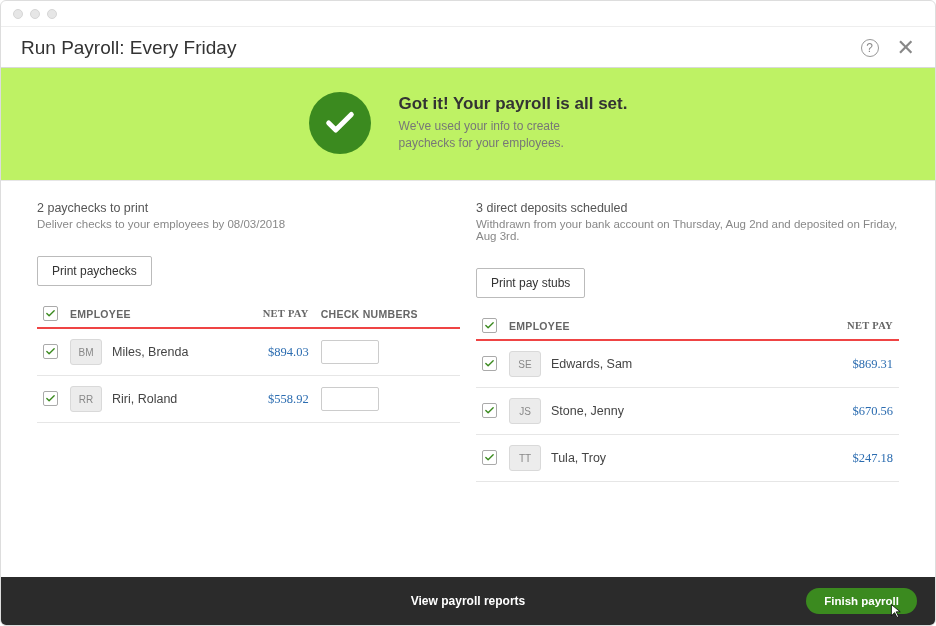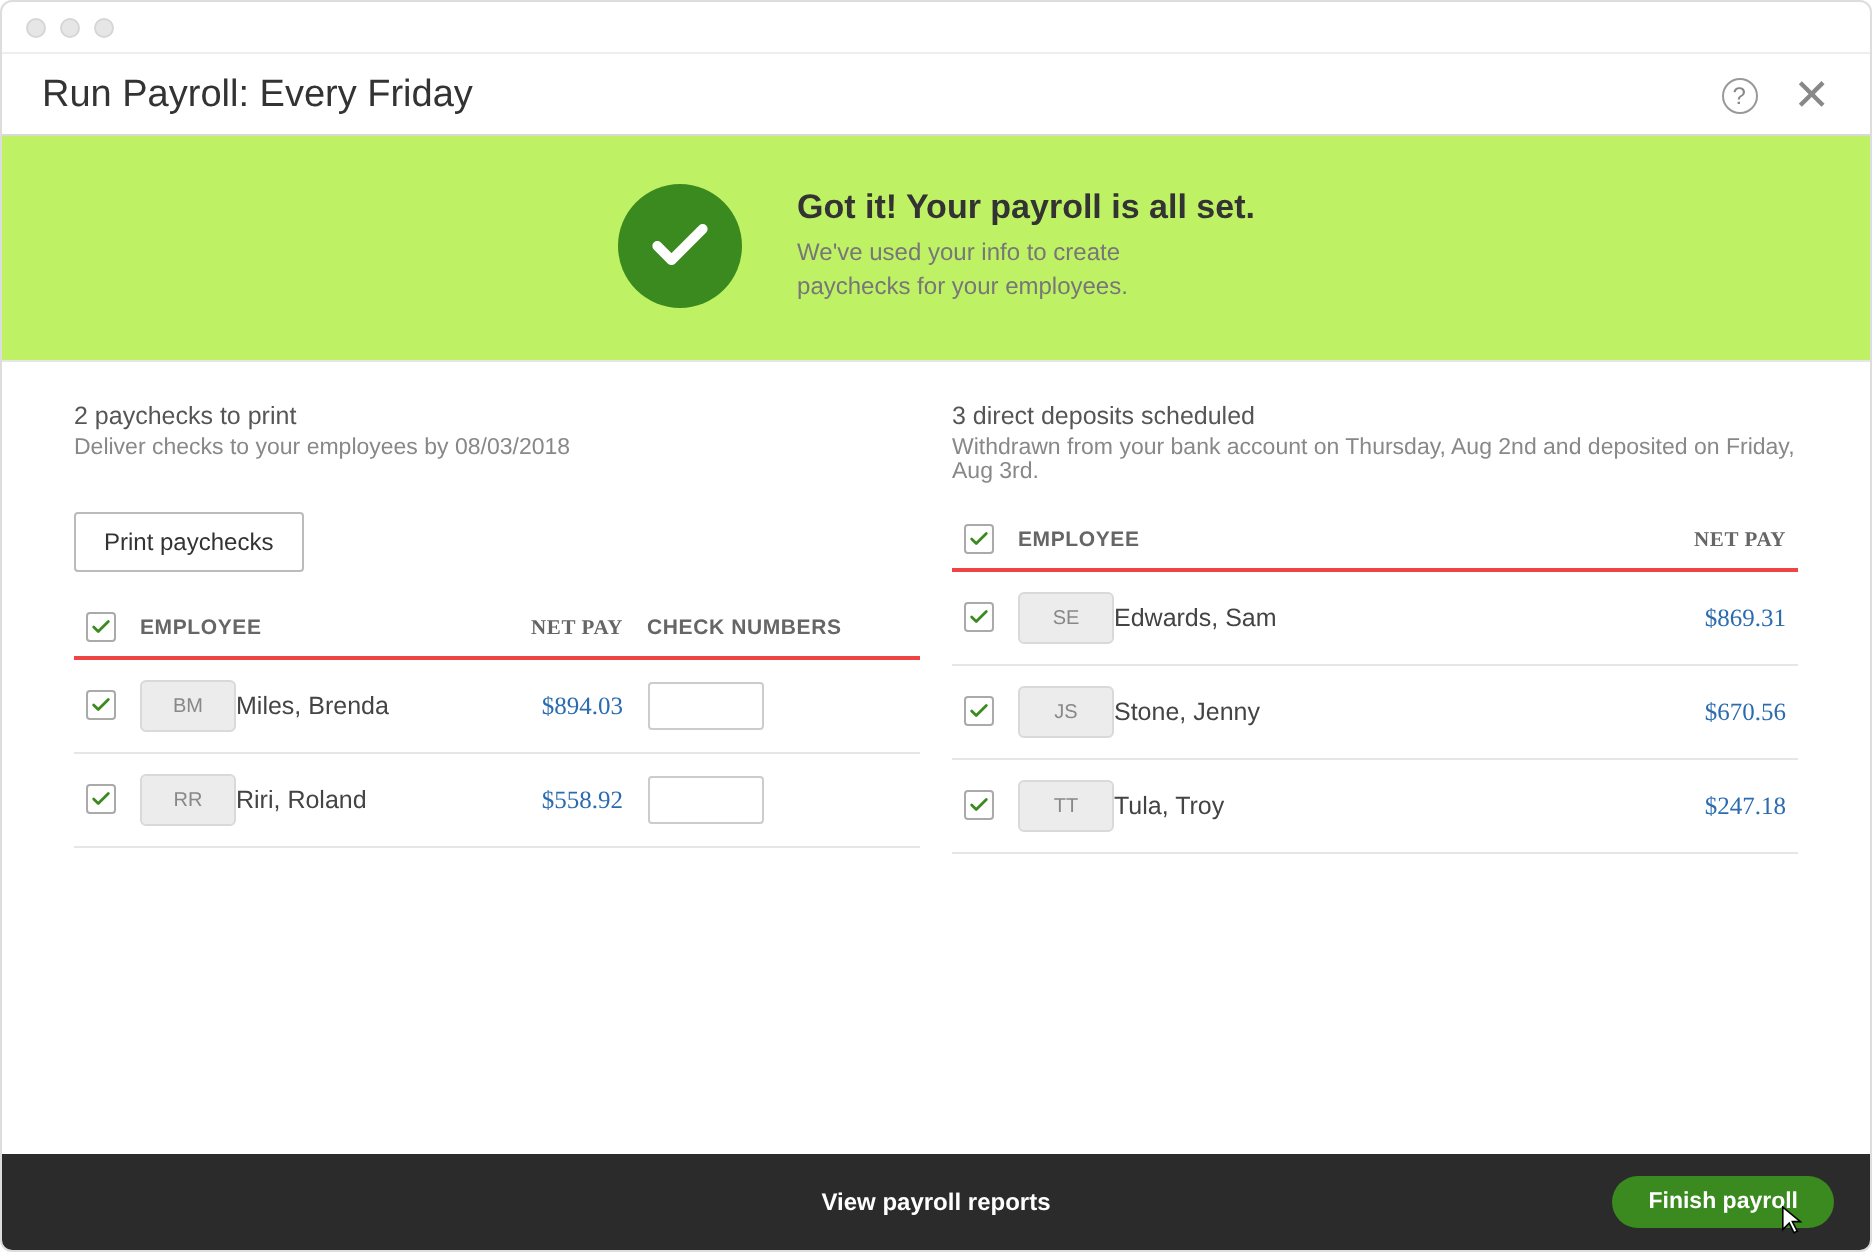--- a/index.html
+++ b/index.html
@@ -140,28 +140,29 @@
     border: 1px solid #aaa;
     border-radius: 2px;
     display: inline-flex;
     align-items: center;
     justify-content: center;
     background: #fff;
     cursor: pointer;
   }
   .cb svg { width: 11px; height: 11px; color: #3b8a1f; }
   .avatar {
-    width: 48px; height: 26px;
+    width: 32px; height: 26px;
     background: #ececec;
     border: 1px solid #d9d9d9;
     border-radius: 3px;
     display: inline-flex;
     align-items: center; justify-content: center;
     font-size: 10px;
     color: #888;
+    margin-right: 10px;
     vertical-align: middle;
   }
   .emp-name { color: #444; }
   .net a, .net span { color: #2b6cb0; }
   .check-num-input {
     width: 58px; height: 24px;
     border: 1px solid #ccc;
     border-radius: 2px;
     padding: 2px 4px;
     font-size: 12px;
@@ -281,20 +282,21 @@
             <td class="net"><span>$558.92</span></td>
             <td><input class="check-num-input" style=""></td>
           </tr>
         </tbody>
     </table>
   </div>
 
   <div class="col">
     <div class="section-heading">3 direct deposits scheduled</div>
     <div class="section-sub">Withdrawn from your bank account on Thursday, Aug 2nd and deposited on Friday, Aug 3rd.</div>
+    <button class="btn-outline">Print pay stubs</button>
     <table>
       <thead>
         <tr>
           <th class="cb-cell"><span class="cb">
                 <svg viewBox="0 0 24 24" fill="none" stroke="currentColor" stroke-width="3" stroke-linecap="round" stroke-linejoin="round">
                   <polyline points="4 12 9 17 20 6"></polyline>
                 </svg>
               </span></th>
           <th>EMPLOYEE</th>
           <th class="net">NET PAY</th>

